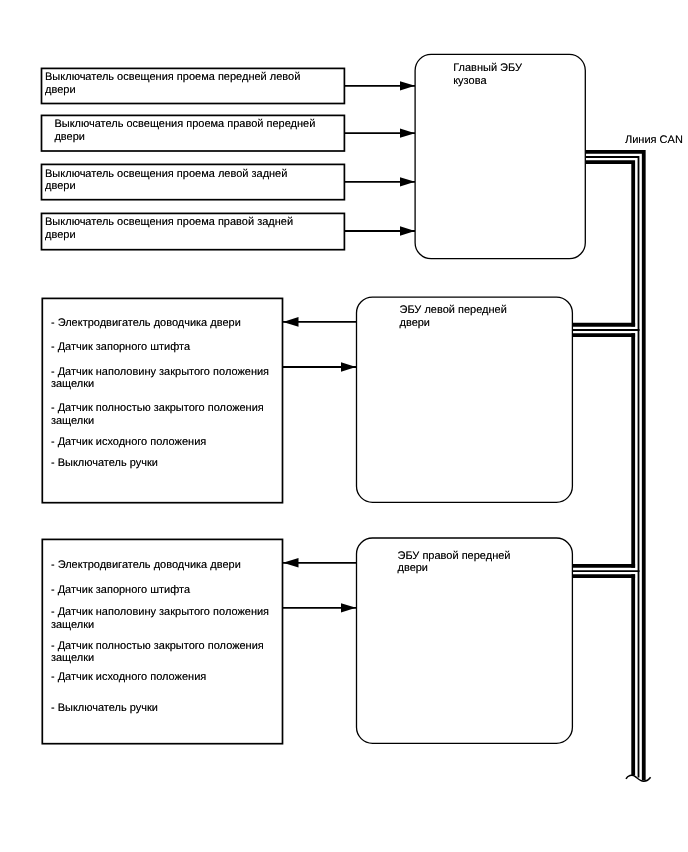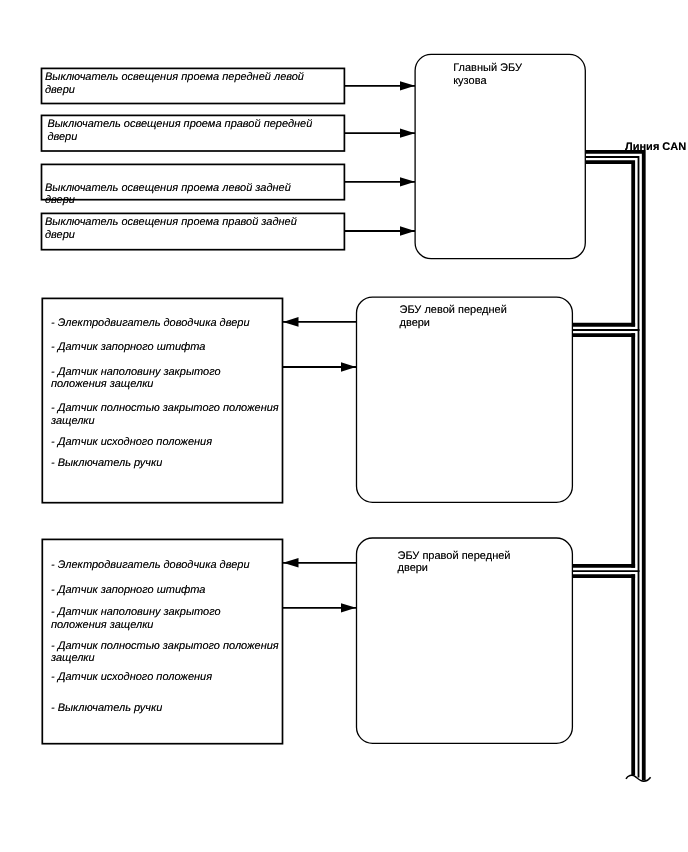--- a/index.html
+++ b/index.html
@@ -3,21 +3,21 @@
 <meta charset="utf-8">
 <title>diagram</title>
 <style>
   html,body{margin:0;padding:0;background:#ffffff;}
   body{width:688px;height:852px;overflow:hidden;
        font-family:"Liberation Sans",sans-serif;
        -webkit-font-smoothing:antialiased;}
   #stage{position:relative;width:688px;height:852px;background:#fff;}
   .lbl,.lock-list{-webkit-font-smoothing:antialiased;text-rendering:geometricPrecision;transform:translateZ(0);text-shadow:0 0 0.3px rgba(0,0,0,0.55);}
 
-  .sq-box{position:absolute;background:transparent;box-sizing:border-box;font-style:italic;}
+  .sq-box{position:absolute;background:transparent;box-sizing:border-box;}
   .rr-box{position:absolute;background:transparent;box-sizing:border-box;}
 
   .lbl{position:absolute;color:#000;font-size:11px;line-height:12.9px;
        white-space:pre-line;}
 
   svg.ov{position:absolute;left:0;top:0;width:688px;height:852px;overflow:visible;}
   svg.bg{position:absolute;left:0;top:0;width:688px;height:852px;}
 
   .lock-list{position:absolute;color:#000;font-size:11px;line-height:12.6px;}
   .lock-title{margin:0 0 0 0;}
@@ -40,25 +40,25 @@
     <g fill="#ffffff" stroke="#000000" stroke-width="1.3">
       <rect x="415.1" y="54.4" width="170.2" height="204.3" rx="16" ry="16"></rect>
       <rect x="356.5" y="297.1" width="215.9" height="205.2" rx="16" ry="16"></rect>
       <rect x="356.5" y="538.0" width="215.9" height="205.3" rx="16" ry="16"></rect>
     </g>
   </svg>
 
   <div class="sq-box" style="left:40.65px;top:67.55px;width:304.60px;height:36.80px;">
     <div class="lbl" style="left:4.4px;top:3.4px;width:274px;">Выключатель освещения проема передней левой двери</div>
   </div>
-  <div class="sq-box" style="left:43px;top:114.55px;width:304.60px;height:37.30px;">
+  <div class="sq-box" style="left:50px;top:114.55px;width:304.60px;height:37.30px;">
     <div class="lbl" style="left:4.4px;top:3.4px;width:274px;">Выключатель освещения проема правой передней двери</div>
   </div>
   <div class="sq-box" style="left:40.65px;top:163.55px;width:304.60px;height:37.00px;">
-    <div class="lbl" style="left:4.4px;top:18px;width:274px;">Выключатель освещения проема левой задней двери</div>
+    <div class="lbl" style="left:4.4px;top:4px;width:274px;">Выключатель освещения проема левой задней двери</div>
   </div>
   <div class="sq-box" style="left:40.65px;top:212.55px;width:304.60px;height:24px;">
     <div class="lbl" style="left:4.4px;top:3.4px;width:274px;">Выключатель освещения проема правой задней двери</div>
   </div>
 
   <div class="rr-box" style="left:415px;top:54px;width:171px;height:204px;border-radius:14px;">
     <div class="lbl" style="left:38.2px;top:7.8px;width:130px;">Главный ЭБУ
 кузова</div>
   </div>
 
@@ -87,21 +87,21 @@
     <div class="lock-list" style="left:9.5px;top:5.3px;width:228px;">
       <div class="lock-item" style="margin-top:15.1px">- Электродвигатель доводчика двери</div>
       <div class="lock-item" style="margin-top:12.1px">- Датчик запорного штифта</div>
       <div class="lock-item" style="margin-top:10.1px">- Датчик наполовину закрытого положения защелки</div>
       <div class="lock-item" style="margin-top:8.3px">- Датчик полностью закрытого положения защелки</div>
       <div class="lock-item" style="margin-top:6.2px">- Датчик исходного положения</div>
       <div class="lock-item" style="margin-top:18.2px">- Выключатель ручки</div>
     </div>
   </div>
 
-  <div class="lbl" style="left:625px;top:141px;white-space:nowrap;font-weight:bold;">Линия CAN</div>
+  <div class="lbl" style="left:625px;top:134px;white-space:nowrap;">Линия CAN</div>
 
   <svg class="ov" viewBox="0 0 688 852">
     <defs>
       <marker id="ar" markerWidth="16" markerHeight="10" refX="15.5" refY="5" orient="auto" markerUnits="userSpaceOnUse">
         <path d="M0,0.2 L15.5,5 L0,9.8 Z" fill="#000"></path>
       </marker>
       <marker id="arl" markerWidth="16" markerHeight="10" refX="15.5" refY="5" orient="auto" markerUnits="userSpaceOnUse">
         <path d="M0,0.2 L15.5,5 L0,9.8 Z" fill="#000"></path>
       </marker>
     </defs>

